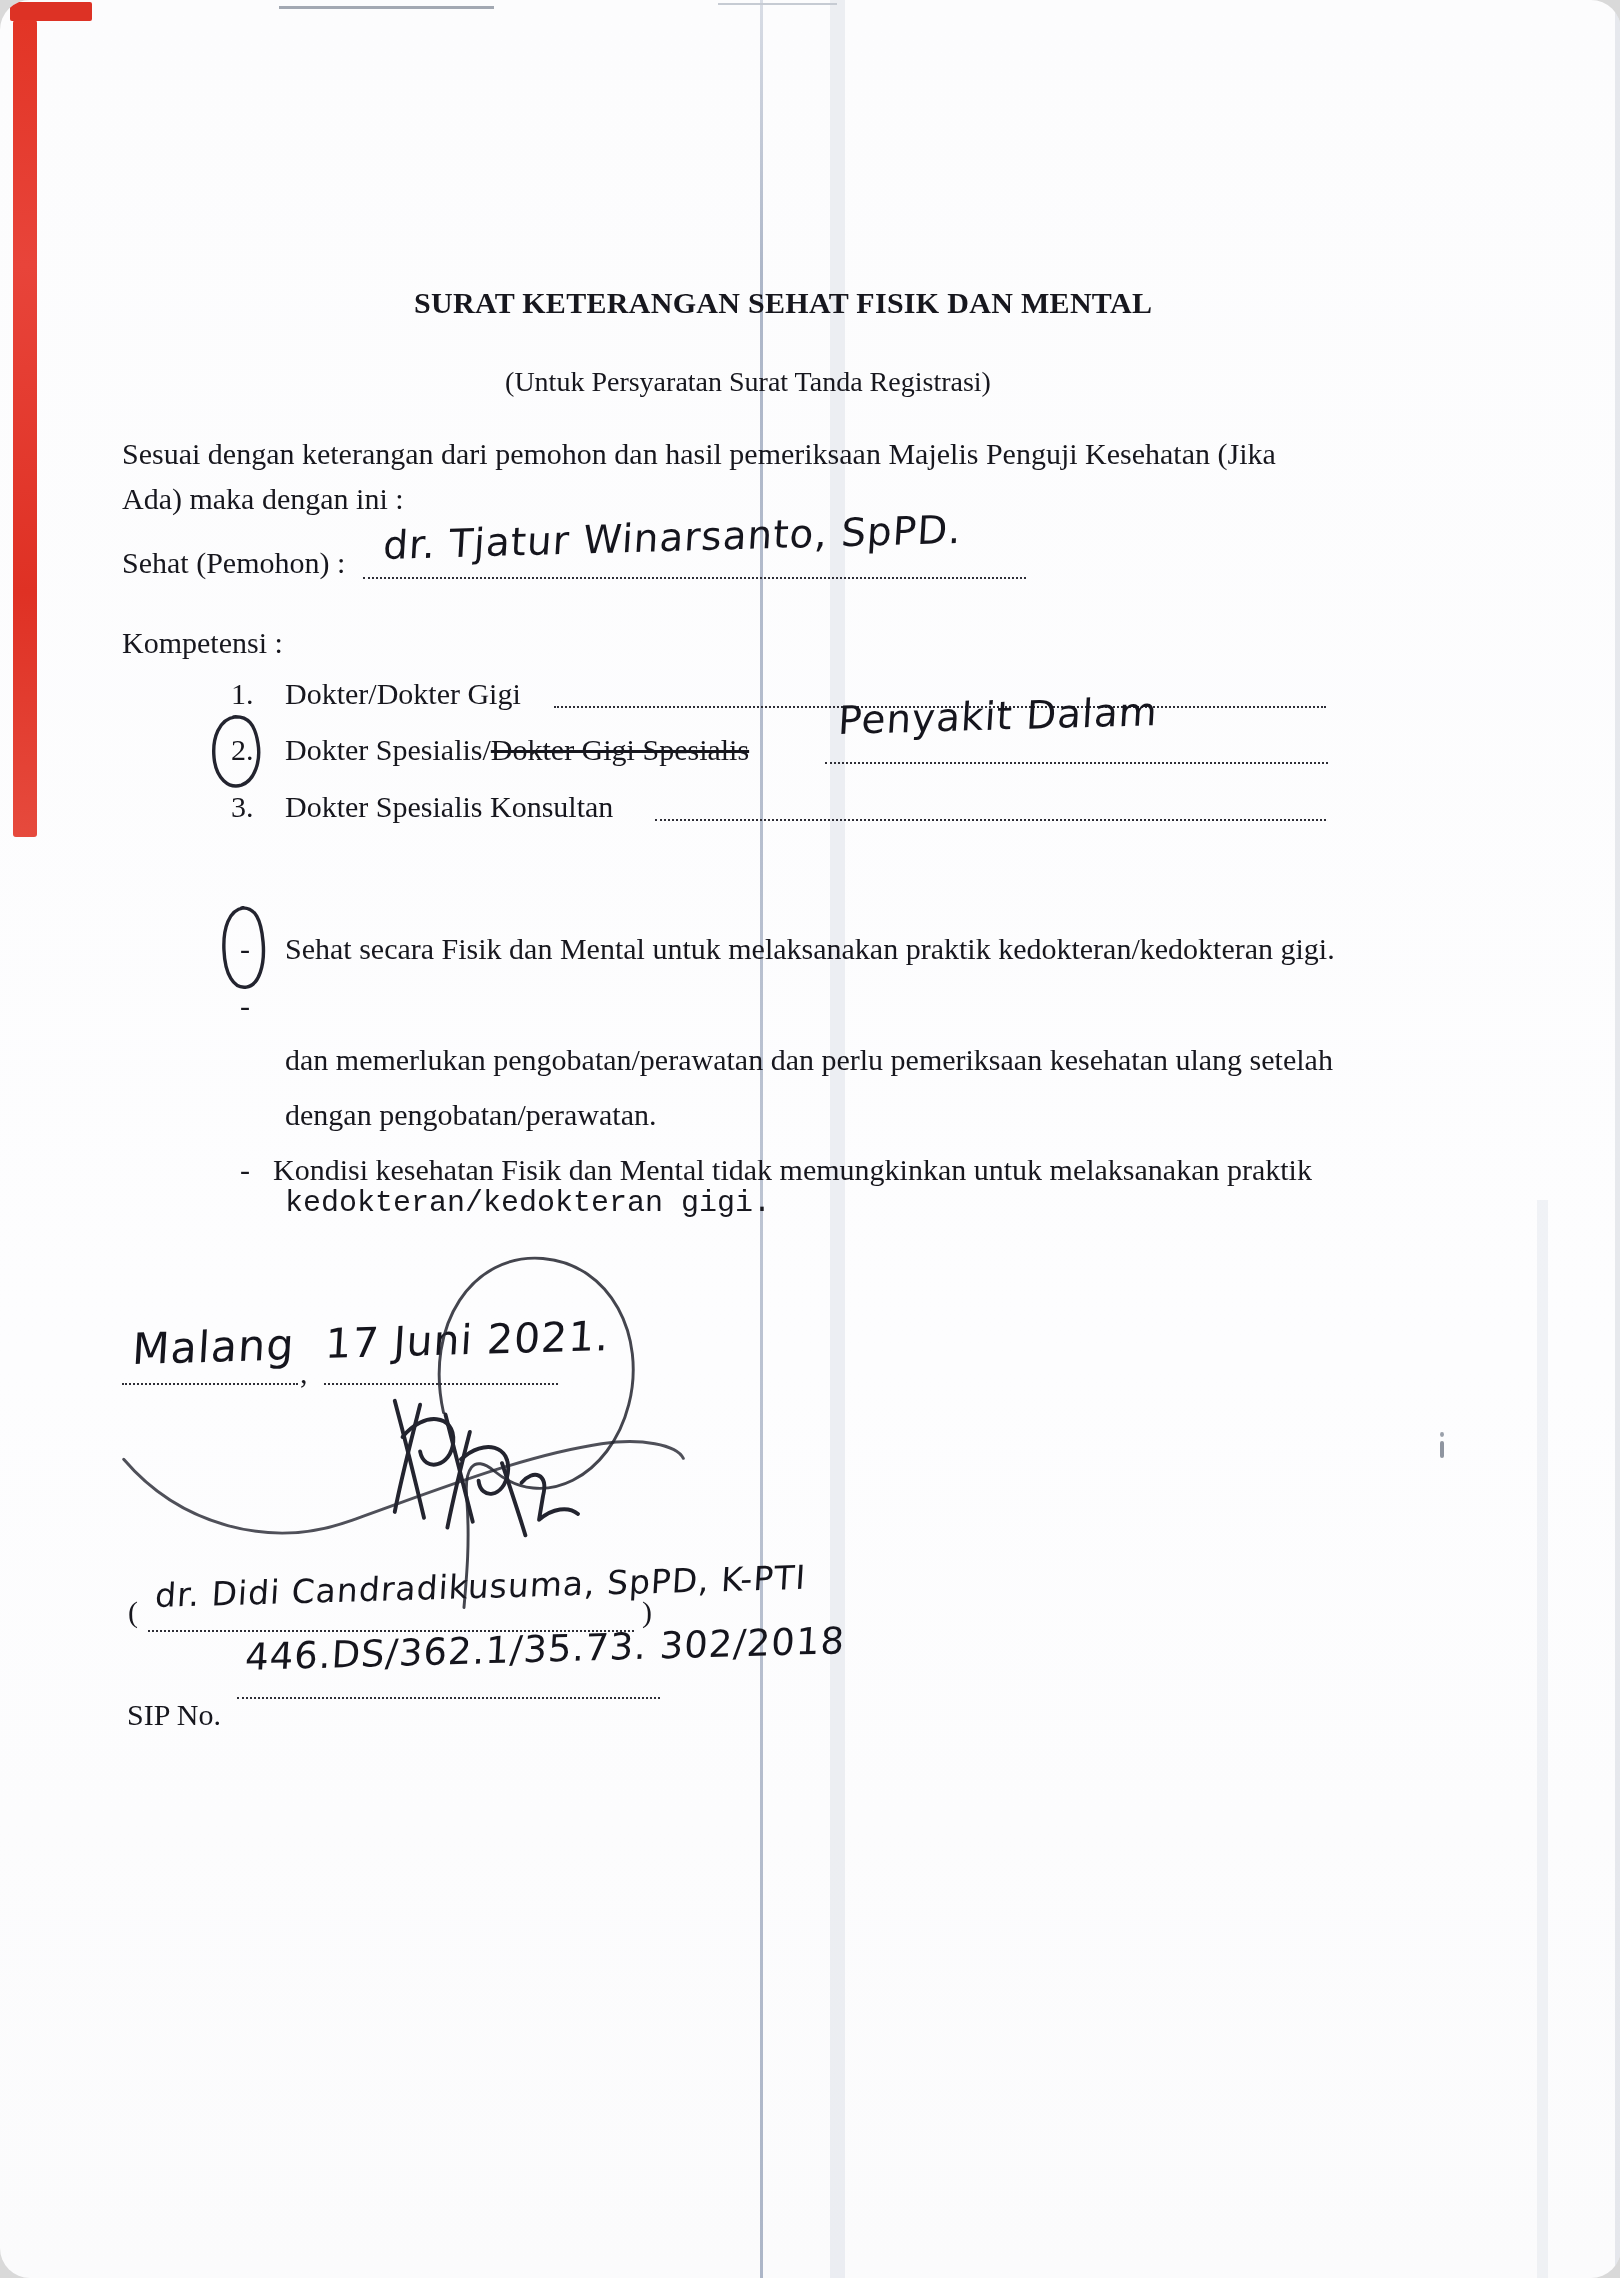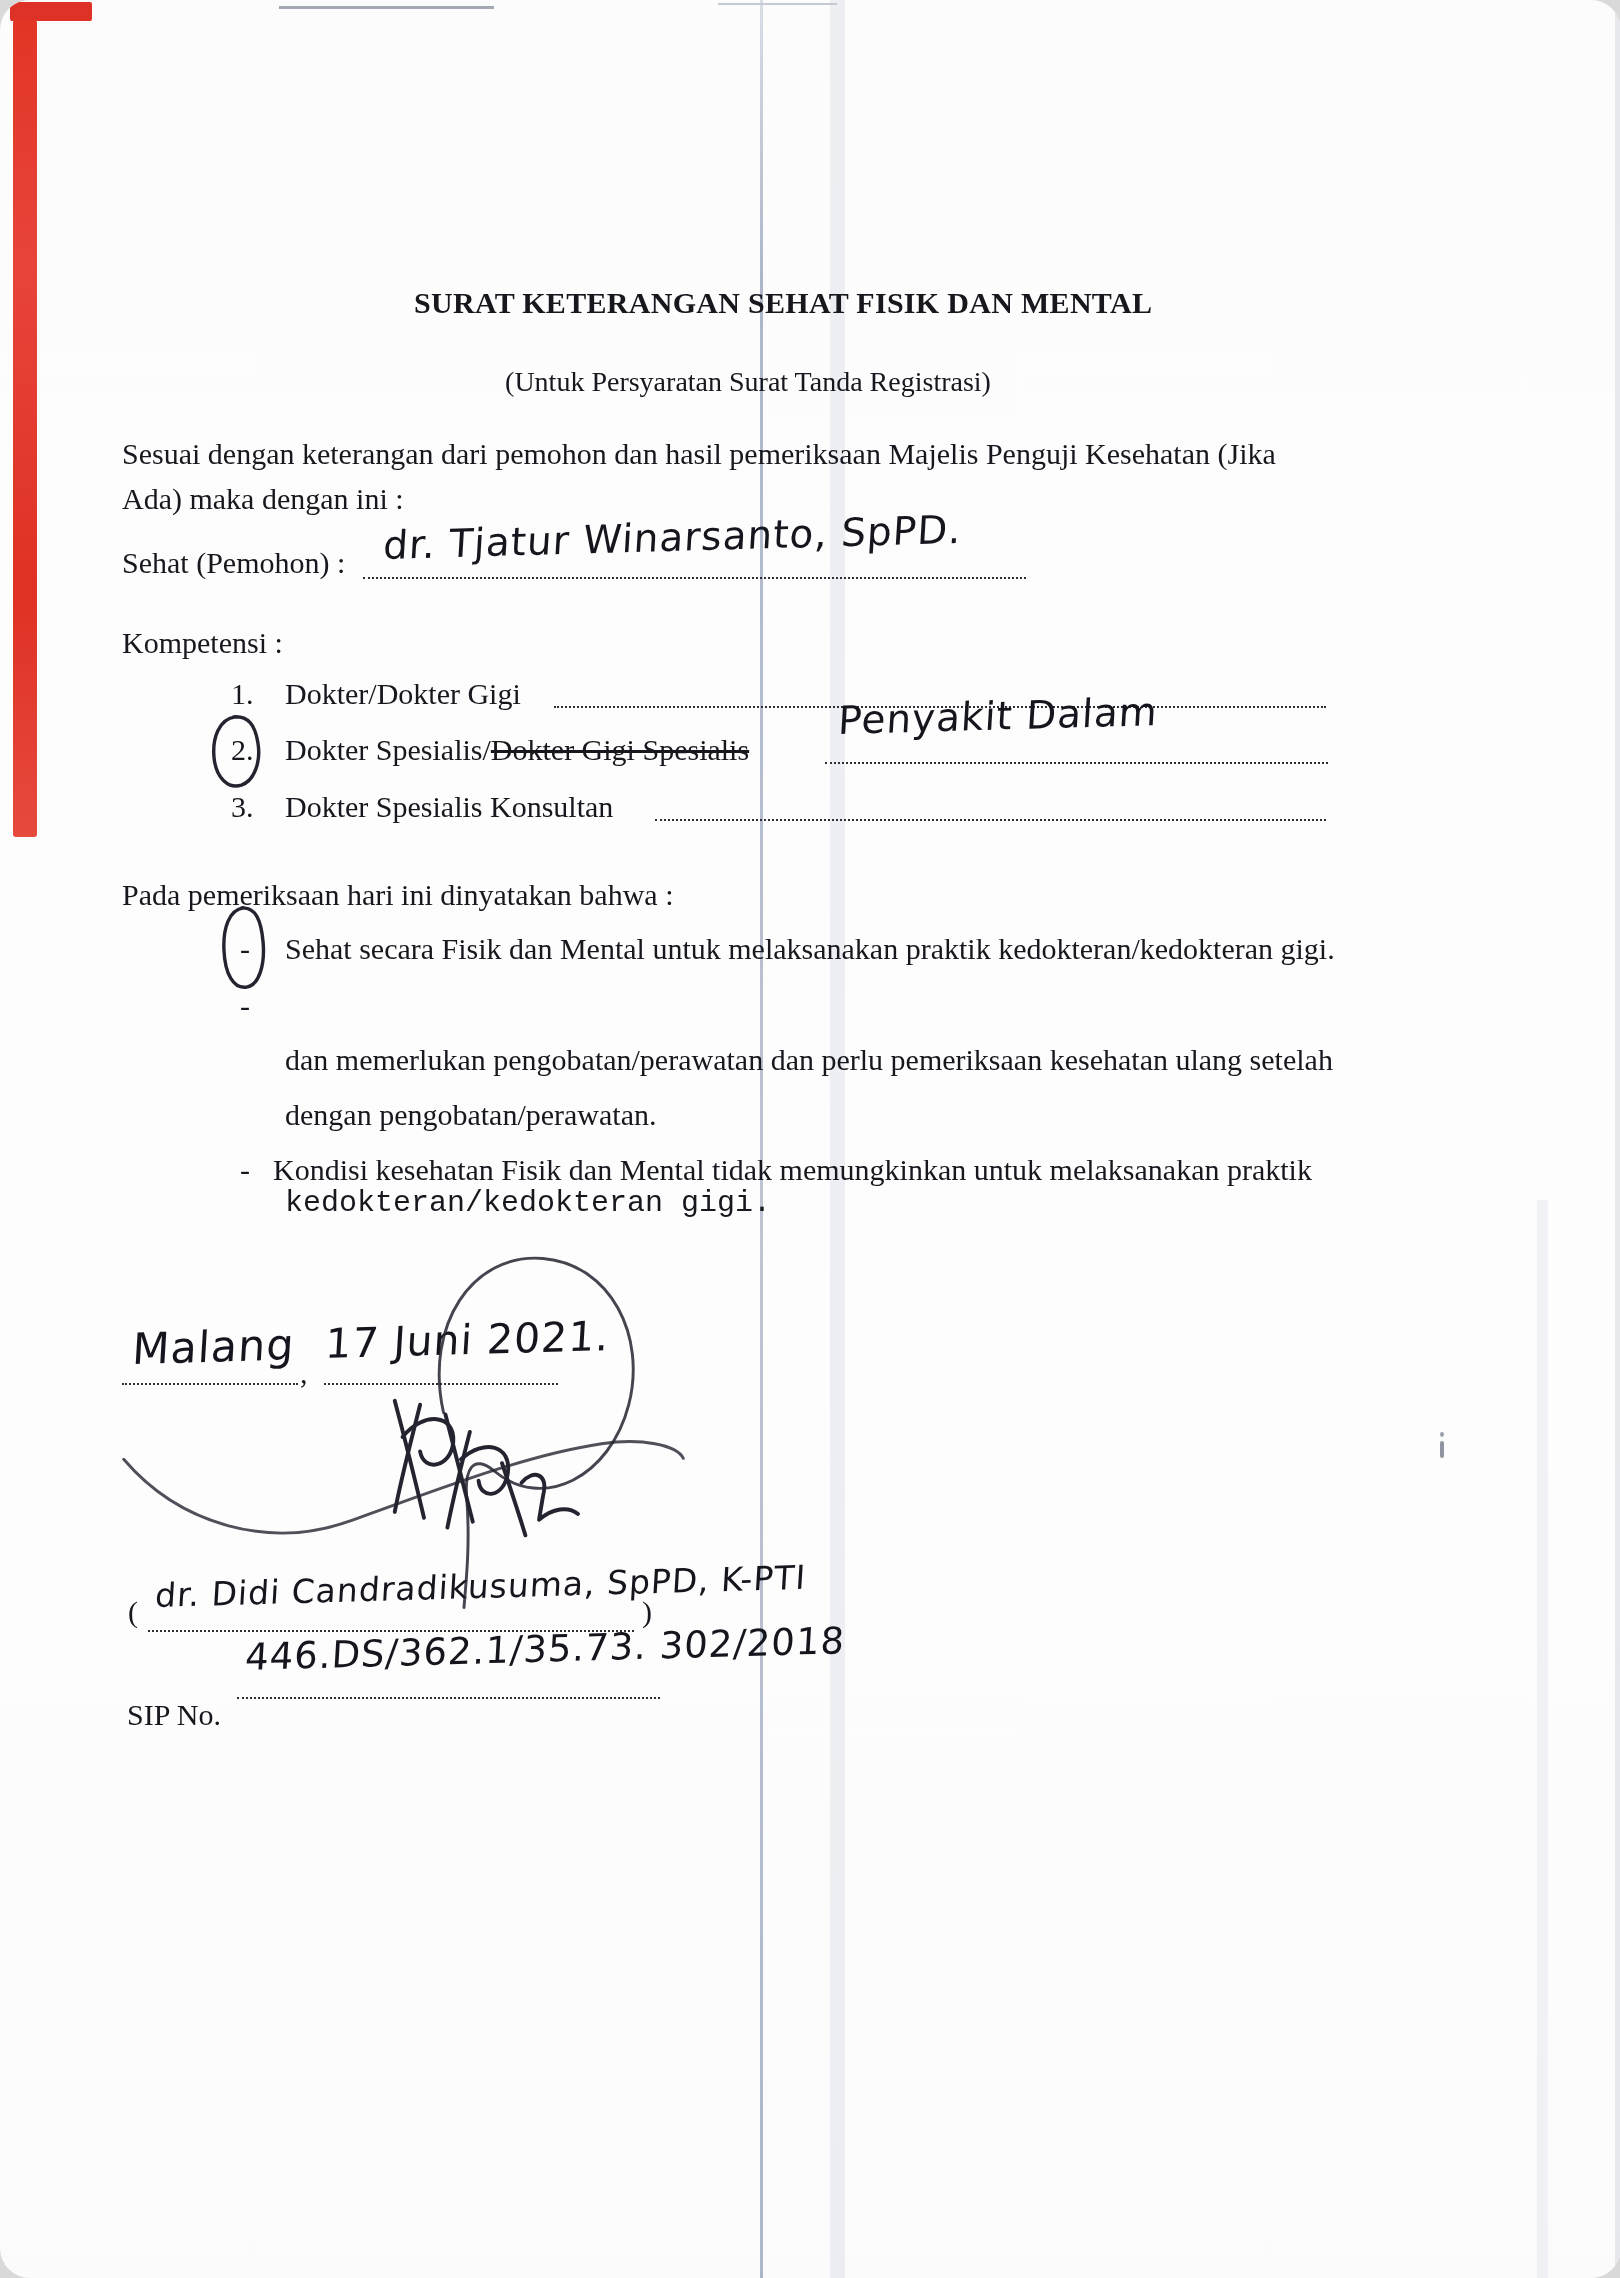--- a/index.html
+++ b/index.html
@@ -77,21 +77,20 @@
   <div class="printed" style="left:285px;top:735px;">
     <span>Dokter Spesialis/</span><span class="struck">Dokter Gigi Spesialis</span>
   </div>
   <div class="dots" style="left:825px;top:733px;width:503px;height:29px;"></div>
   <div class="hand" style="left:837px;top:698px;font-size:39px;">Penyakit Dalam</div>
 
   <div class="printed" style="left:231px;top:792px;">3.</div>
   <div class="printed" style="left:285px;top:792px;">Dokter Spesialis Konsultan</div>
   <div class="dots" style="left:655px;top:790px;width:671px;height:29px;"></div>
 
-  <div class="printed" style="left:122px;top:880px;">Pada pemeriksaan hari ini dinyatakan bahwa :</div>
 
   <svg style="left:219px;top:903px;" width="51" height="90" viewBox="0 0 52 92">
     <path class="ink" stroke-width="3.5" d="M 25 5 C 10 7, 4 26, 5 48 C 6 73, 15 88, 28 86 C 41 84, 47 63, 45 40 C 43 17, 37 4, 23 5"></path>
   </svg>
   <div class="printed marker" style="left:240px;top:934px;">-</div>
   <div class="printed" style="left:285px;top:934px;">Sehat secara Fisik dan Mental untuk melaksanakan praktik kedokteran/kedokteran gigi.</div>
 
   <div class="printed marker" style="left:240px;top:991px;">-</div>
   <div class="printed" style="left:285px;top:1045px;">dan memerlukan pengobatan/perawatan dan perlu pemeriksaan kesehatan ulang setelah</div>
   <div class="printed" style="left:285px;top:1100px;">dengan pengobatan/perawatan.</div>

